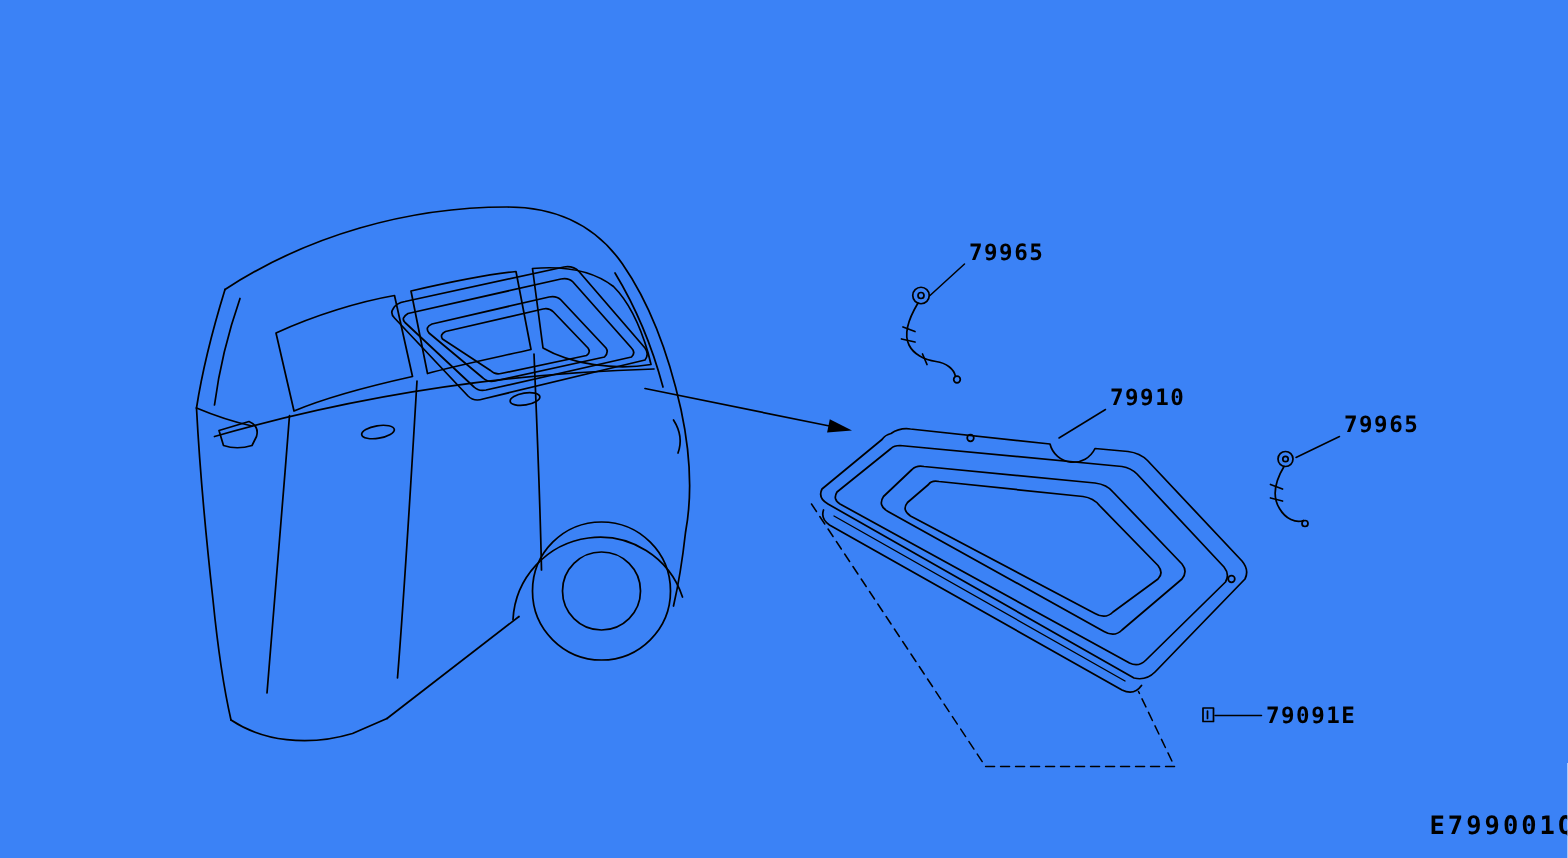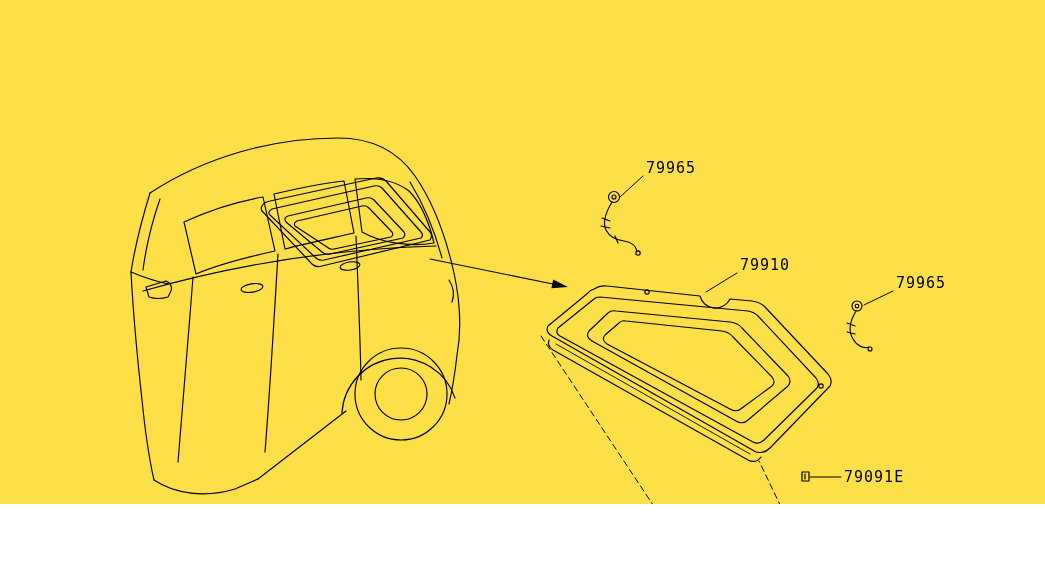--- a/index.html
+++ b/index.html
@@ -3,24 +3,25 @@
 <meta charset="utf-8">
 <style>
   html, body {
     margin: 0;
     padding: 0;
     background: #ffffff;
   }
   .canvas {
     position: relative;
     width: 1045px;
-    height: 504px;
-    background: #fde047;
+    height: 572px;
+    background: #3b82f6;
     overflow: hidden;
     font-family: "DejaVu Sans Mono", monospace;
+    font-weight: bold;
   }
   svg { display: block; }
   svg path, svg line, svg circle, svg ellipse, svg rect, svg polyline {
     stroke: #000000;
     fill: none;
     stroke-width: 1.15;
     stroke-linecap: round;
     stroke-linejoin: round;
   }
   svg .filled { fill: #000000; stroke: none; }

